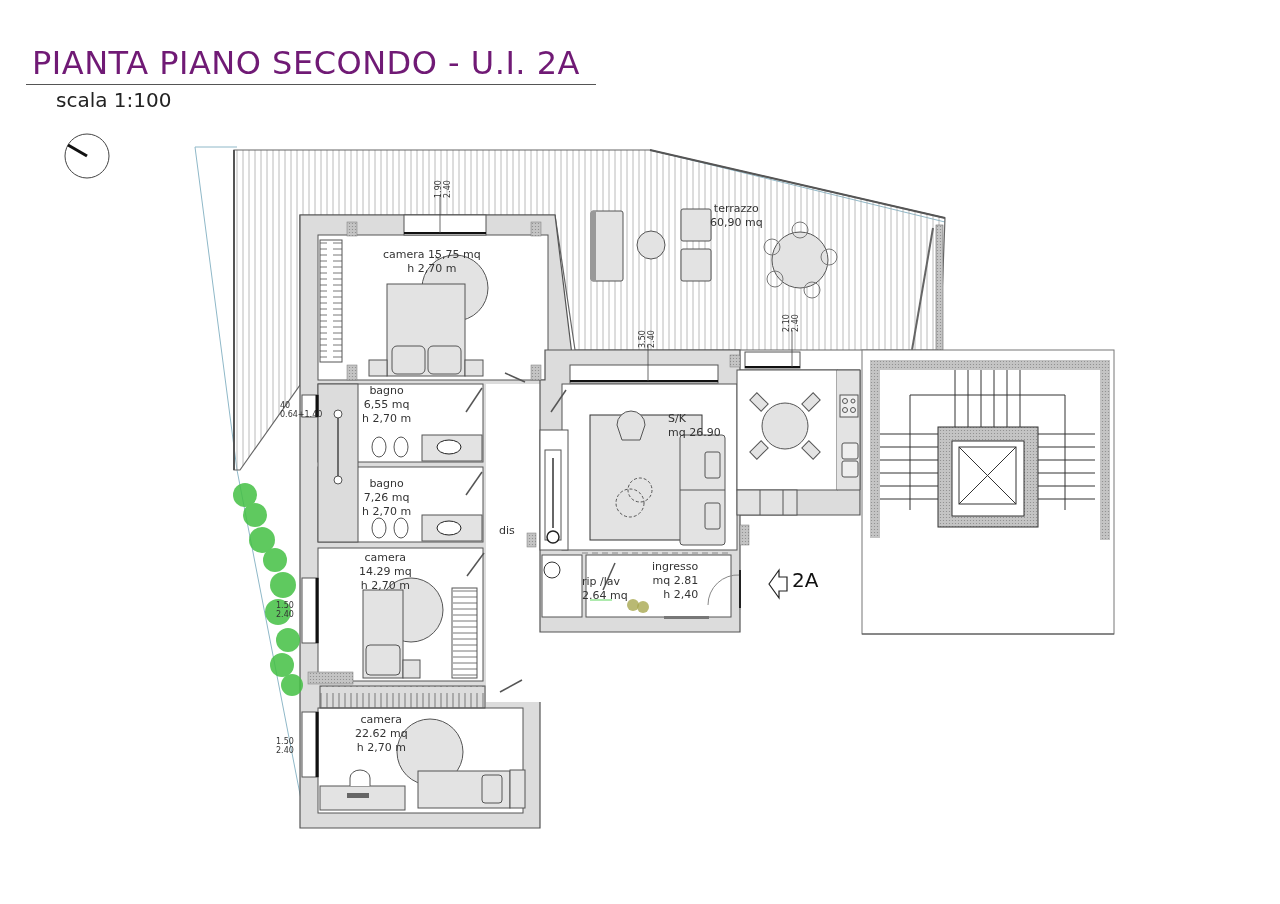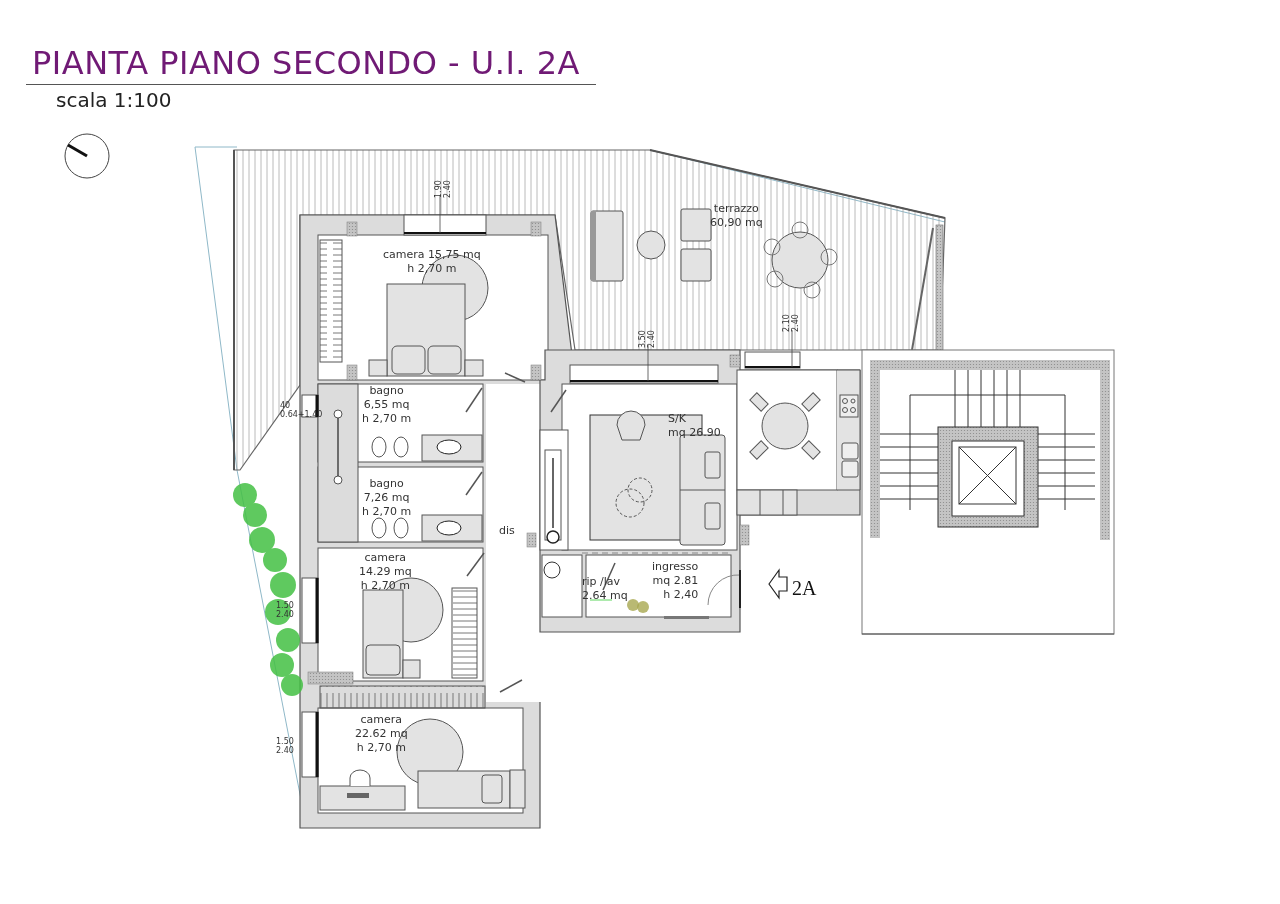--- a/index.html
+++ b/index.html
@@ -4,21 +4,21 @@
 <style>
   html, body { margin:0; padding:0; background:#ffffff; }
   body { width:1280px; height:904px; position:relative; overflow:hidden; font-family:"DejaVu Sans", sans-serif; color:#222; }
   .title { position:absolute; left:32px; top:44px; font-size:32px; font-weight:normal; letter-spacing:0.5px; color:#701a75; white-space:nowrap; }
   .title-rule { position:absolute; left:26px; top:84px; width:570px; height:1px; background:#555; }
   .scale { position:absolute; left:32px; top:88px; font-size:20px; color:#222;margin-left:24px; }
   .plan { position:absolute; left:0; top:0; width:1280px; height:904px; }
   .lbl { position:absolute; font-size:11px; line-height:14px; color:#333; text-align:center; white-space:nowrap; }
   .dim { position:absolute; font-size:8px; line-height:9px; color:#333; white-space:nowrap; }
   .dimv { position:absolute; font-size:8px; line-height:9px; color:#333; white-space:nowrap; transform:rotate(-90deg); transform-origin:left top; }
-  .entry { position:absolute; left:768px; top:568px; display:flex; align-items:flex-end; gap:4px;font-family:Liberation Serif, serif; }
+  .entry { position:absolute; left:768px; top:568px; display:flex; align-items:flex-start; gap:4px; }
   .entry-text { font-size:20px; color:#111; }
 </style>
 </head>
 <body>
 
 <div class="title">PIANTA PIANO SECONDO - U.I. 2A</div>
 <div class="title-rule"></div>
 <div class="scale">scala 1:100</div>
 
 <svg class="plan" viewBox="0 0 1280 904" xmlns="http://www.w3.org/2000/svg">

